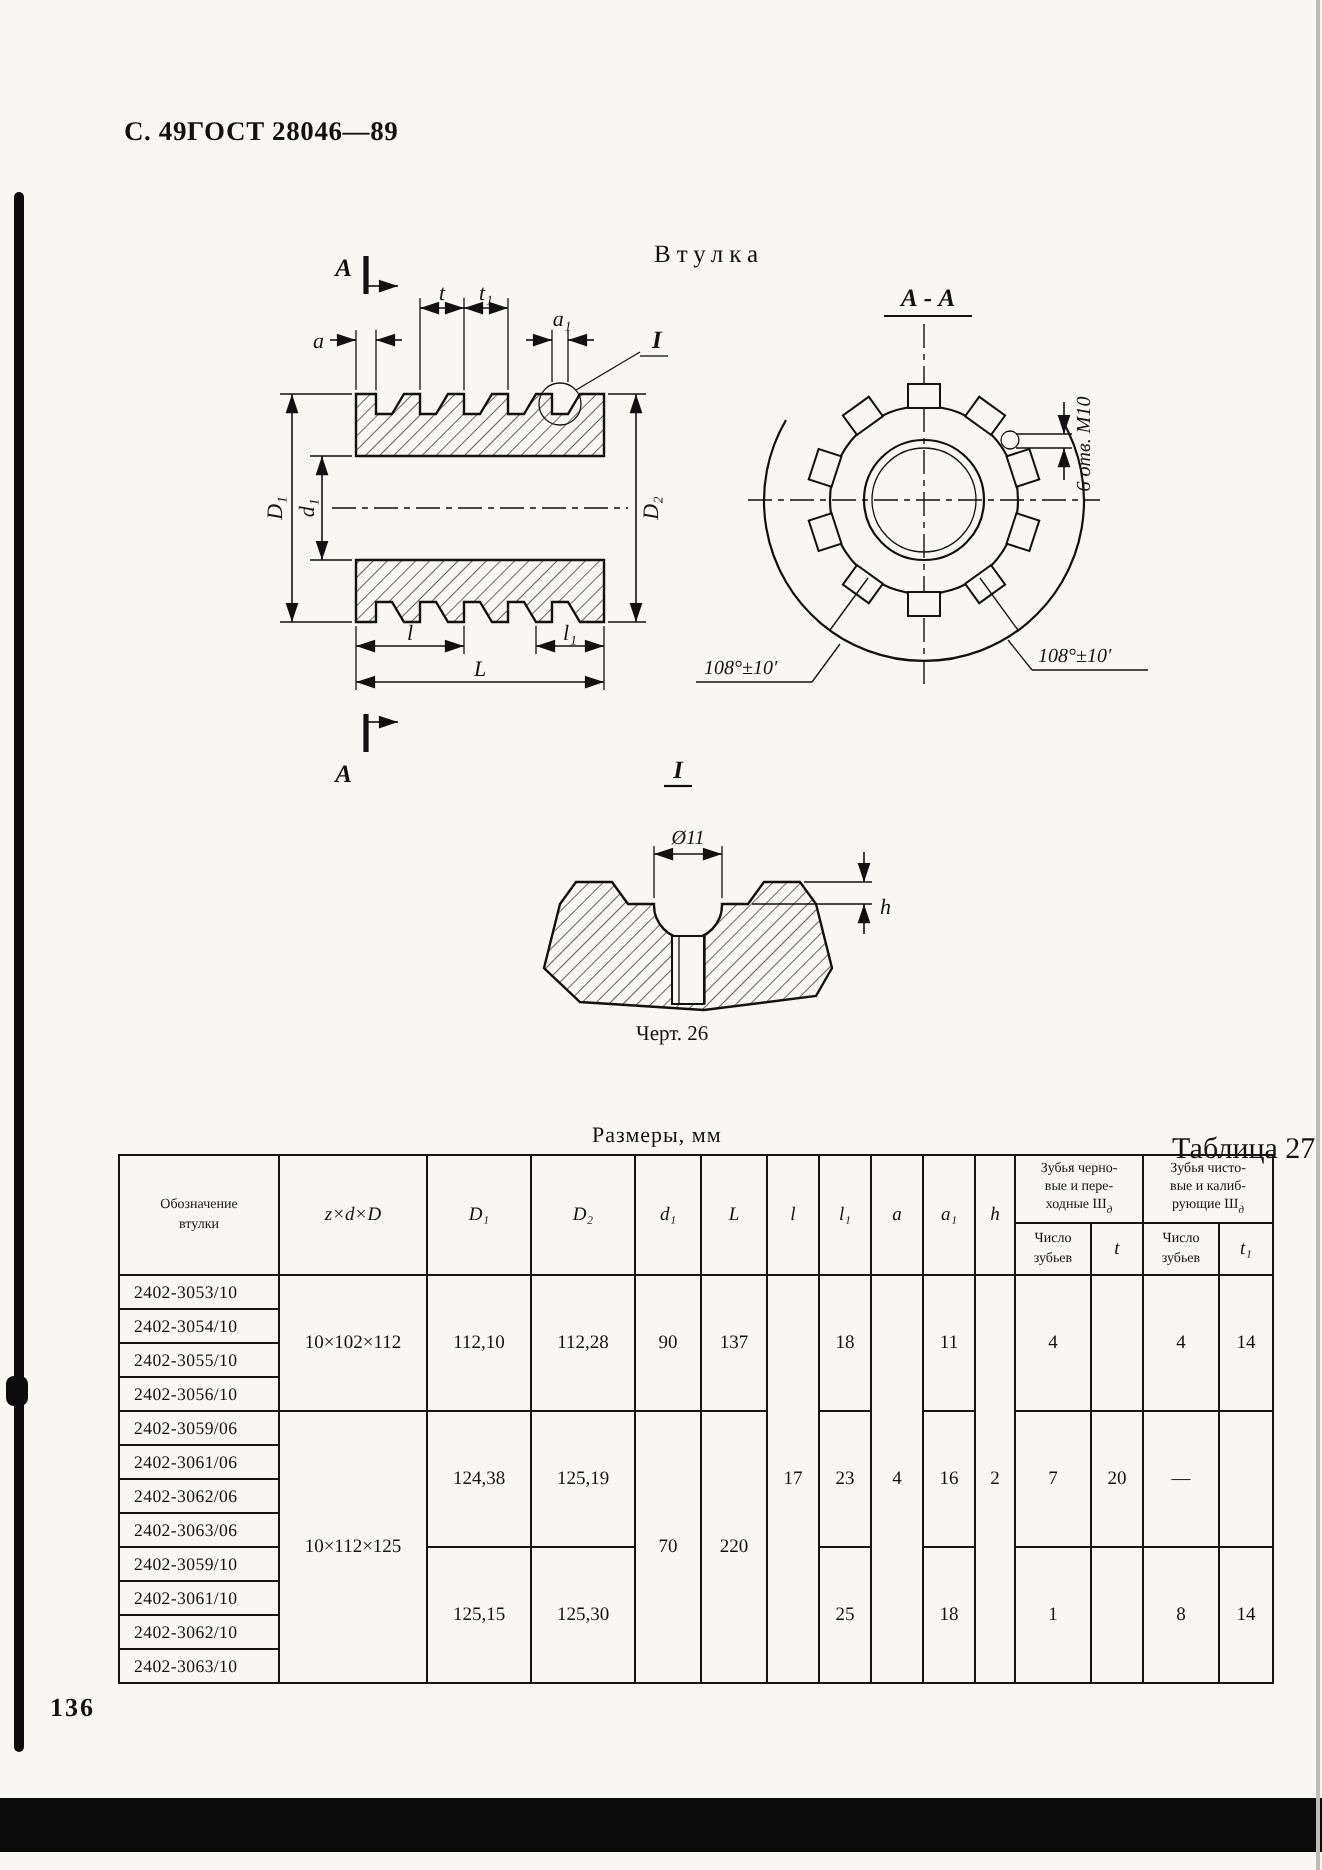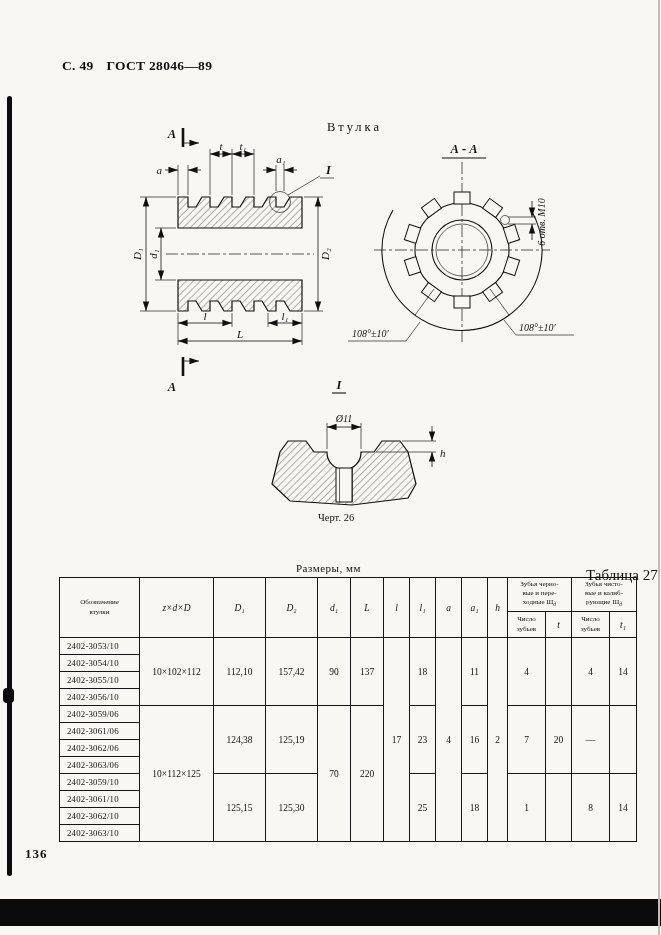--- a/index.html
+++ b/index.html
@@ -7,21 +7,21 @@
   body { position:relative; background:#e9e8e3; font-family:"Liberation Serif","DejaVu Serif",serif; color:#111; }
   .page { position:absolute; inset:0; background:#f8f7f3; overflow:hidden; }
 
   
   .scan-left  { position:absolute; left:7px; top:96px; width:5px; height:780px; background:#0b0b0b; border-radius:3px; }
   .scan-blob  { position:absolute; left:3px; top:688px; width:11px; height:15px; background:#0b0b0b; border-radius:4px; }
   .scan-bottom{ position:absolute; left:0; top:899px; width:661px; height:27px; background:#0b0b0b; }
   .scan-right { position:absolute; right:1px; top:0; width:2px; height:100%; background:#bdbcb6; }
 
   .header { position:absolute; left:62px; top:58px; font-weight:bold; font-size:13.5px; letter-spacing:.3px; }
-  .header .doc { margin-left:13px; }
+  .header .doc { }
   .title { position:absolute; left:327px; top:92px; font-size:12.5px; letter-spacing:3px;margin-top:28px; }
   .fig-caption { position:absolute; left:318px; top:512px; font-size:10.5px; }
   .units-note  { position:absolute; left:296px; top:562px; font-size:11px; letter-spacing:.5px; }
   .table-ref   { position:absolute; left:561px; top:567px; font-size:15px;margin-left:25px; }
   .page-number { position:absolute; left:25px; top:846px; font-size:13px; font-weight:bold; letter-spacing:1px; }
 
   svg.drawing { position:absolute; left:0; top:0; pointer-events:none; }
   .dtext   { font-family:"Liberation Serif","DejaVu Serif",serif; font-style:italic; font-size:11px; fill:#111; }
   .dtext-lg{ font-size:12.5px; font-weight:bold; }
   .dtext-sm{ font-size:10px; }
@@ -242,21 +242,21 @@
         <th class="h-small">Число
 зубьев</th>
         <th class="h-var">t₁</th>
       </tr>
     </thead>
     <tbody>
       <tr>
         <td class="desig">2402-3053/10</td>
         <td rowspan="4">10×102×112</td>
         <td rowspan="4">112,10</td>
-        <td rowspan="4">157,42</td>
+        <td rowspan="4">112,28</td>
         <td rowspan="4">90</td>
         <td rowspan="4">137</td>
         <td rowspan="12">17</td>
         <td rowspan="4">18</td>
         <td rowspan="12">4</td>
         <td rowspan="4">11</td>
         <td rowspan="12">2</td>
         <td rowspan="4">4</td>
         <td rowspan="4"></td>
         <td rowspan="4">4</td>

